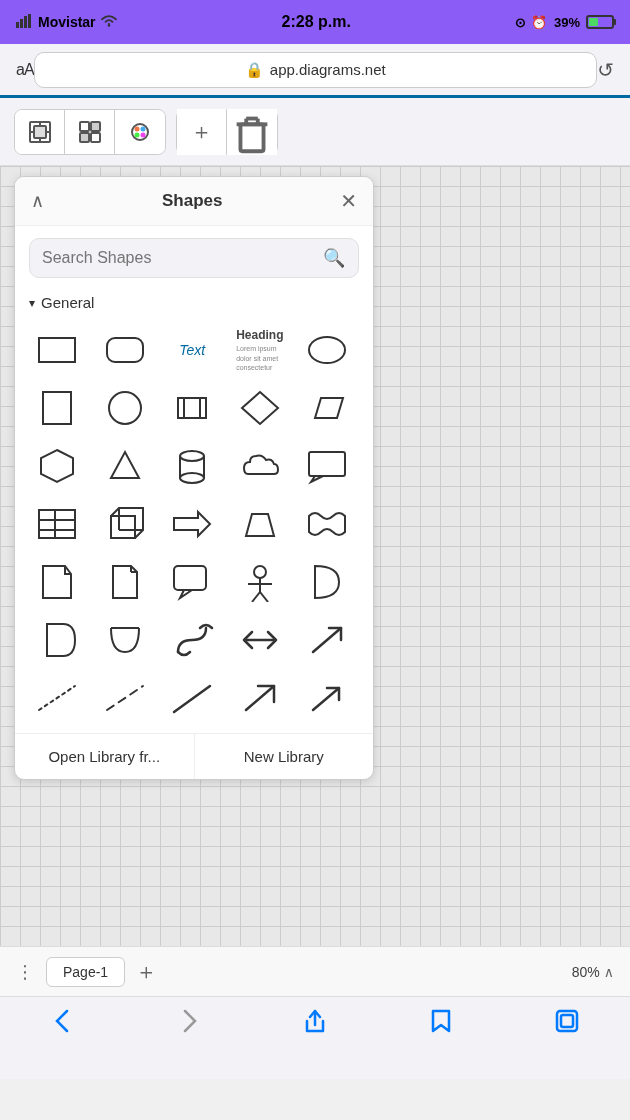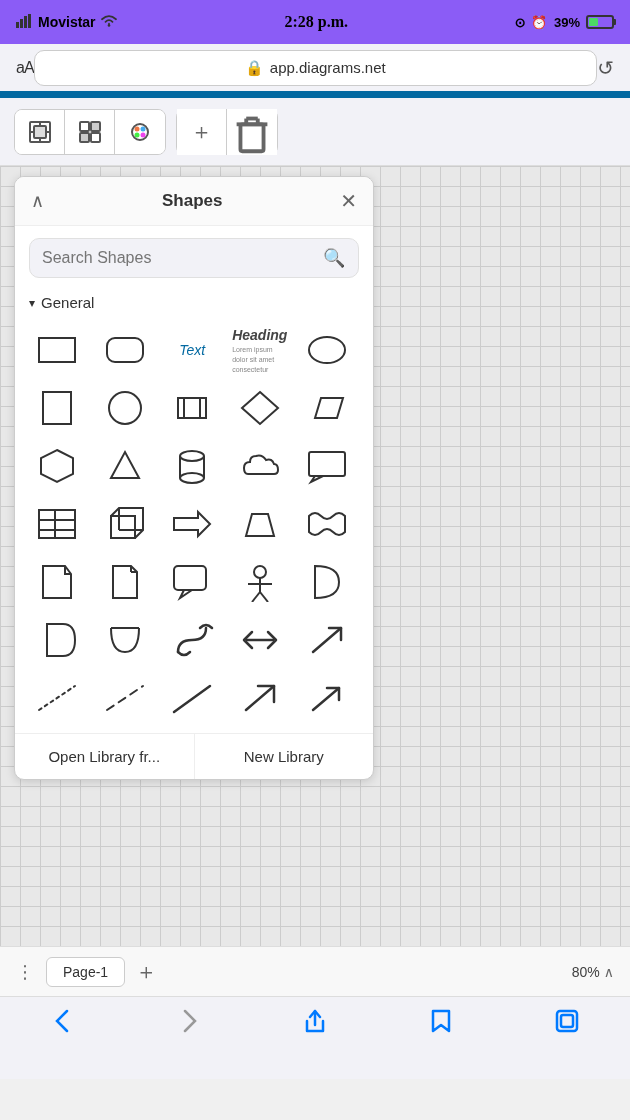--- a/index.html
+++ b/index.html
@@ -17,34 +17,34 @@
       background: #8b5cf6;
       height: 44px;
       display: flex;
       align-items: center;
       justify-content: space-between;
       padding: 0 16px;
       font-size: 15px;
       font-weight: 600;
     }
     .status-left { display: flex; align-items: center; gap: 4px; font-size: 14px; }
-    .status-center { font-size: 16px; font-weight: 600; font-family: Liberation Serif, serif; }
+    .status-center { font-size: 16px; font-weight: 600; }
     .status-right { display: flex; align-items: center; gap: 6px; font-size: 13px; }
     .battery-icon { width: 28px; height: 14px; border: 2px solid #333; border-radius: 3px; position: relative; display: inline-flex; align-items: center; padding: 1px; }
     .battery-icon::after { content: ''; width: 2px; height: 6px; background: #333; position: absolute; right: -4px; border-radius: 0 1px 1px 0; }
     .battery-fill { background: #4cd964; height: 100%; width: 39%; border-radius: 1px; }
 
     
     .browser-bar {
       background: #f2f2f7;
       height: 54px;
       display: flex;
       align-items: center;
       padding: 0 16px;
-      border-bottom: 7px solid #0369a1;
+      border-bottom: 3px solid #0369a1;
     }
     .browser-aa { font-size: 16px; font-weight: 500; color: #333; letter-spacing: -1px; }
     .browser-url-bar {
       flex: 1;
       background: #fff;
       border-radius: 10px;
       height: 36px;
       display: flex;
       align-items: center;
       justify-content: center;
@@ -418,21 +418,21 @@
         <svg viewBox="0 0 44 40">
             <rect x="4" y="8" width="36" height="24" rx="8" fill="none" stroke="#333" stroke-width="2"></rect>
           </svg>
       </div>
       <div class="shape-cell">
         <span class="shape-text">Text</span>
       </div>
       <div class="shape-cell">
         <div style="width:44px; height:40px; display:flex; align-items:center; justify-content:center;">
           <div style="font-size:9px; color:#444; text-align:left; line-height:1.4;">
-            <div style="font-weight:bold; font-size:14px;font-style:italic;">Heading</div>
+            <div style="font-weight:bold; font-size:12px;">Heading</div>
             <div style="font-size:7px; color:#888;">Lorem ipsum dolor sit amet consectetur</div>
           </div>
         </div>
       </div>
       <div class="shape-cell">
         <svg viewBox="0 0 44 40">
             <ellipse cx="22" cy="20" rx="18" ry="13" fill="none" stroke="#333" stroke-width="2"></ellipse>
           </svg>
       </div>
 

